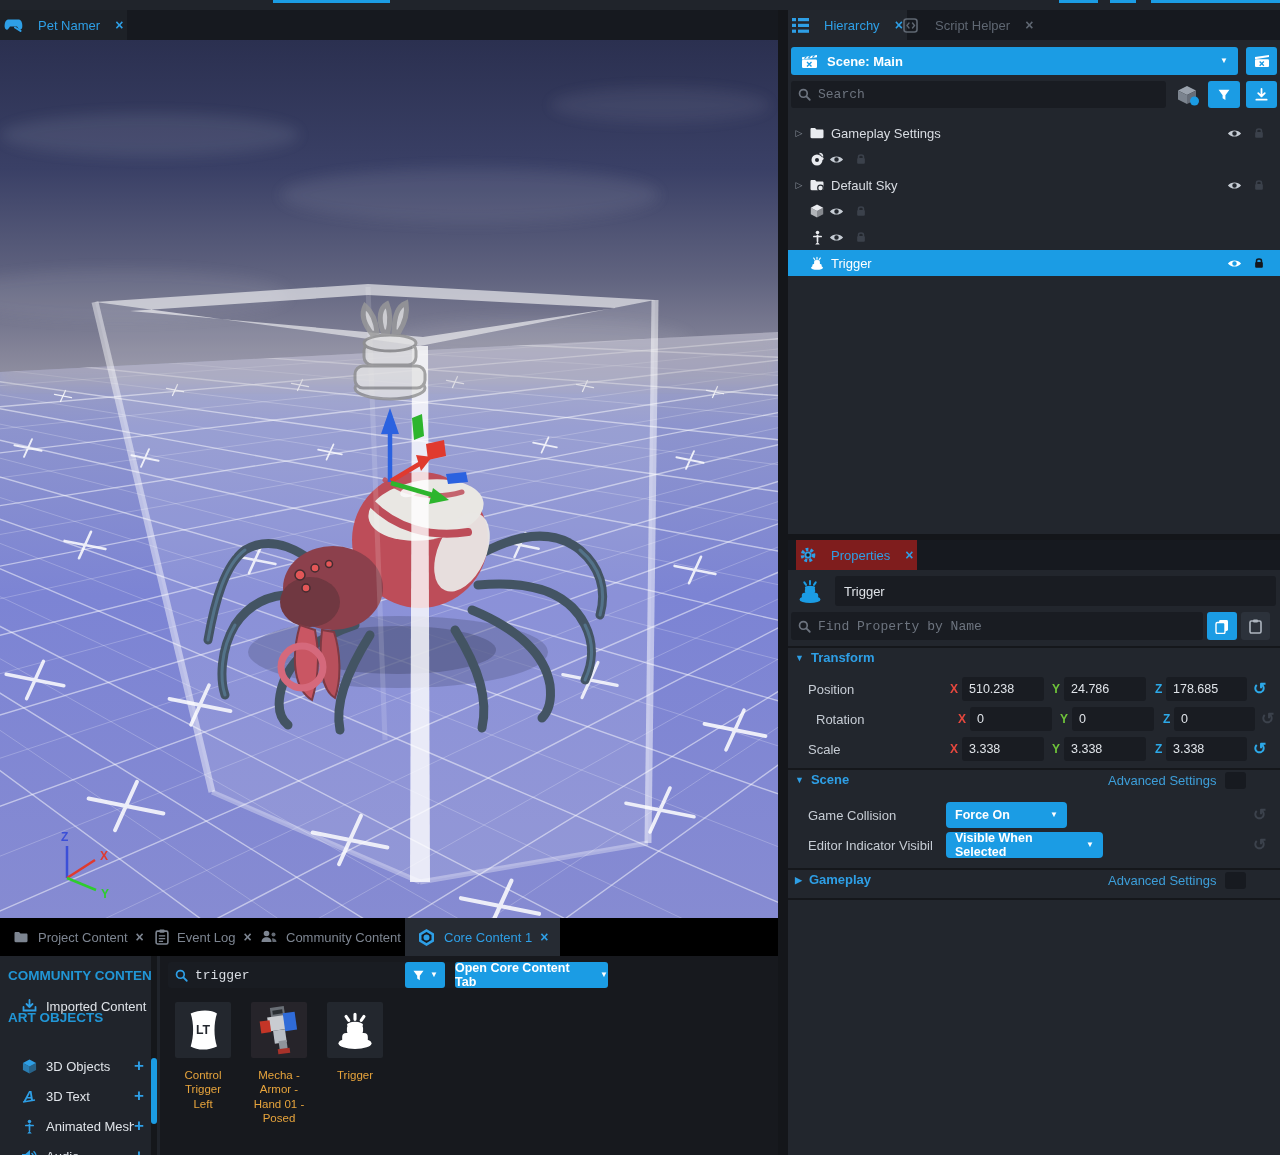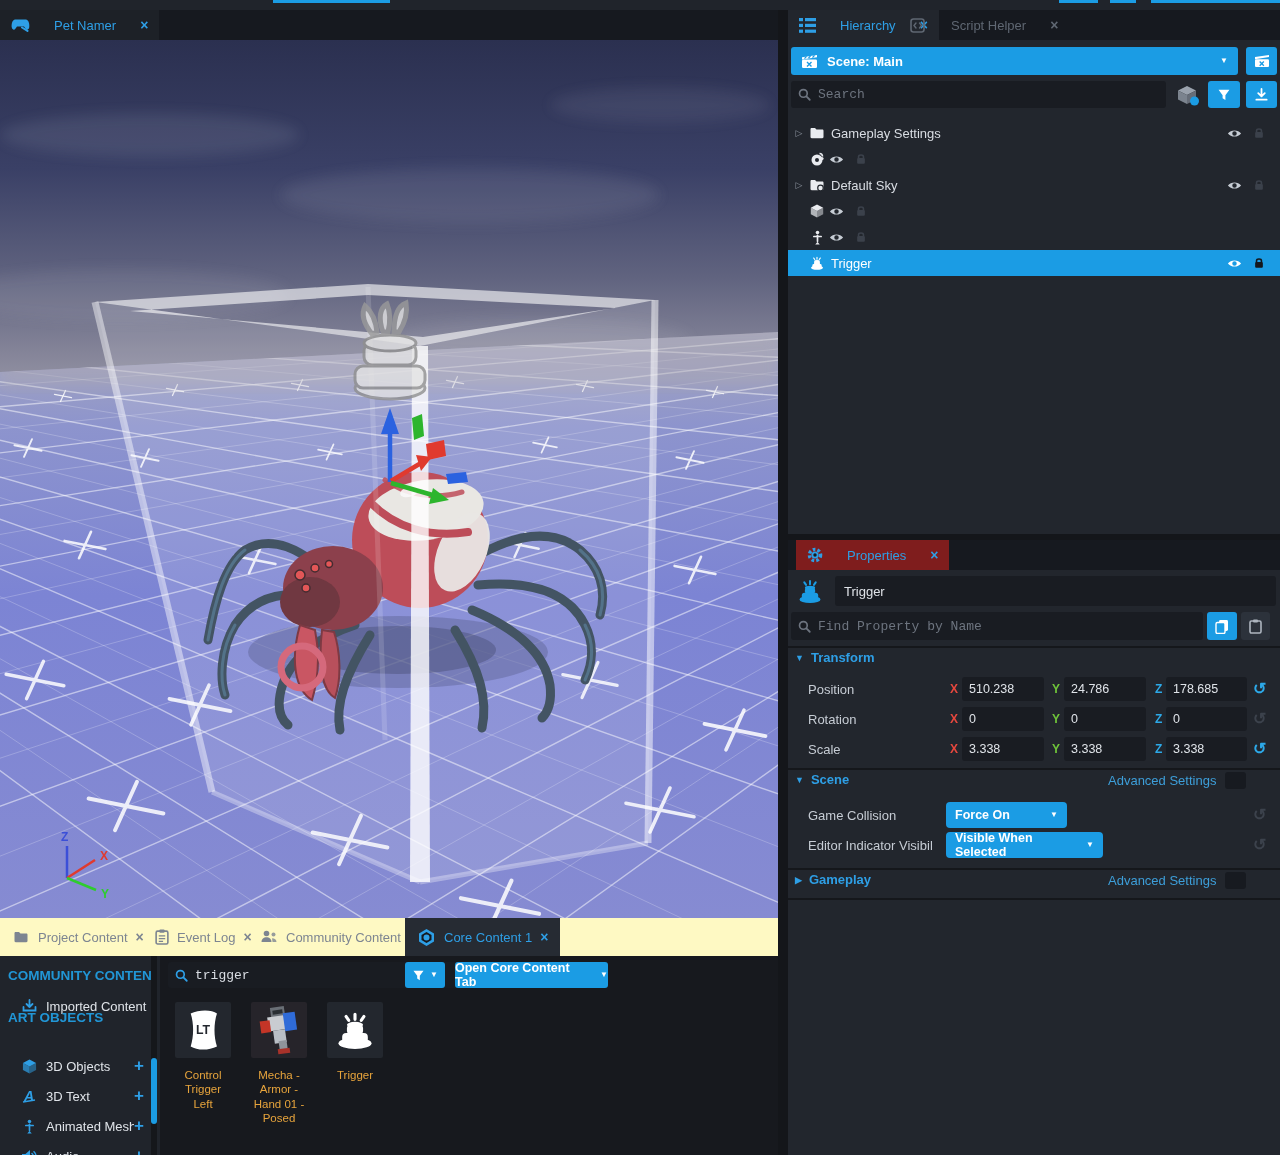--- a/index.html
+++ b/index.html
@@ -7,21 +7,21 @@
   body{position:relative;background:#14161a;font-family:"Liberation Sans",sans-serif;color:#d9dde3;overflow:hidden}
   .abs{position:absolute}
   svg{display:block}
 
   
   .top-strip{left:0;top:0;width:1280px;height:10px;background:#20242b}
   .top-strip .seg{position:absolute;top:0;height:3px;background:#1b9ce4}
 
   
   .tabbar{background:#16191f;height:30px}
-  .tab{position:absolute;top:0;display:flex;align-items:center;gap:24px;padding:0 11px;height:30px;font-size:13px;white-space:nowrap;cursor:default}
+  .tab{position:absolute;top:0;display:flex;align-items:center;gap:15px;padding:0 4px;height:30px;font-size:13px;white-space:nowrap;cursor:default}
   .tab .close{font-weight:bold;font-size:14px;line-height:1}
   .tab.on-blue{color:#2e9fe6}
   .tab.off{color:#5f6772}
   .tab.off .close{color:#5f6772}
 
   
   .viewport{left:0;top:40px;width:778px;height:878px;background:#2b3050}
 
   
   .hier-panel{left:788px;top:40px;width:492px;height:494px;background:#22262d}
@@ -54,21 +54,21 @@
   .axisb{position:absolute;font-weight:bold;font-size:12px;top:0;line-height:24px}
   .ax{color:#e8483e}.ay{color:#6fc43a}.az{color:#2da9e8}
   .vbox{position:absolute;background:#191c22;border-radius:3px;height:24px;line-height:24px;padding-left:7px;font-size:12.5px;color:#dfe3e8;width:82px}
   .reset{position:absolute;font-size:16px;font-weight:bold;color:#2da9e8;line-height:24px}
   .reset.dim{color:#3c424c}
   .adv{position:absolute;font-size:13px;color:#3d9ed9}
   .chk{position:absolute;width:21px;height:17px;background:#171a20;border-radius:3px}
   .drop{position:absolute;height:26px;padding:0 9px;display:flex;align-items:center;justify-content:space-between;gap:8px;background:#1b9ce4;border-radius:4px;color:#fff;font-weight:bold;font-size:12.5px}
 
   
-  .bottom-tabbar{left:0;top:918px;width:778px;height:38px;background:#fef9c3}
+  .bottom-tabbar{left:0;top:918px;width:778px;height:38px;background:#000000}
   .btab{position:absolute;top:0;height:38px;display:flex;align-items:center;gap:8px;padding:0 12px;font-size:13px;color:#7d8591}
   .btab .close{font-weight:bold;font-size:14px}
   .btab.active{background:#262b33;color:#2e9fe6}
   .bottom-panel{left:0;top:956px;width:778px;height:199px;background:#17191e}
   .side{position:absolute;left:0;top:0;width:160px;height:199px;background:#20242b;overflow:hidden}
   .side-h{position:absolute;left:8px;font-size:13.5px;font-weight:bold;color:#2196d6;white-space:nowrap;width:144px;overflow:hidden}
   .side-row{position:absolute;left:0;width:150px;height:28px;display:flex;align-items:center;font-size:13px;color:#dfe3e8}
   .side-row .sicon{width:26px;margin-left:16px;display:flex;justify-content:center;color:#2e9fe6}
   .side-row .slabel{flex:1;margin-left:4px;white-space:nowrap;overflow:hidden}
   .side-row .plus{color:#2e9fe6;font-size:17px;font-weight:bold;margin-right:6px}
@@ -516,21 +516,21 @@
   <div class="abs" style="left:0;top:107px;width:492px;height:26px">
     <span class="plabel" style="left:20px;top:5px">Position</span>
     <span class="axisb ax" style="left:162px">X</span>
     <div class="vbox" style="left:174px">510.238</div>
     <span class="axisb ay" style="left:264px">Y</span>
     <div class="vbox" style="left:276px">24.786</div>
     <span class="axisb az" style="left:367px">Z</span>
     <div class="vbox" style="left:378px;width:81px">178.685</div>
     <span class="reset" style="left:465px">↺</span>
   </div>
-  <div class="abs" style="left:0;top:137px;width:435px;height:26px">
+  <div class="abs" style="left:8px;top:137px;width:435px;height:26px">
     <span class="plabel" style="left:20px;top:5px">Rotation</span>
     <span class="axisb ax" style="left:162px">X</span>
     <div class="vbox" style="left:174px">0</div>
     <span class="axisb ay" style="left:264px">Y</span>
     <div class="vbox" style="left:276px">0</div>
     <span class="axisb az" style="left:367px">Z</span>
     <div class="vbox" style="left:378px;width:81px">0</div>
     <span class="reset dim" style="left:465px">↺</span>
   </div>
   <div class="abs" style="left:0;top:167px;width:492px;height:26px">

